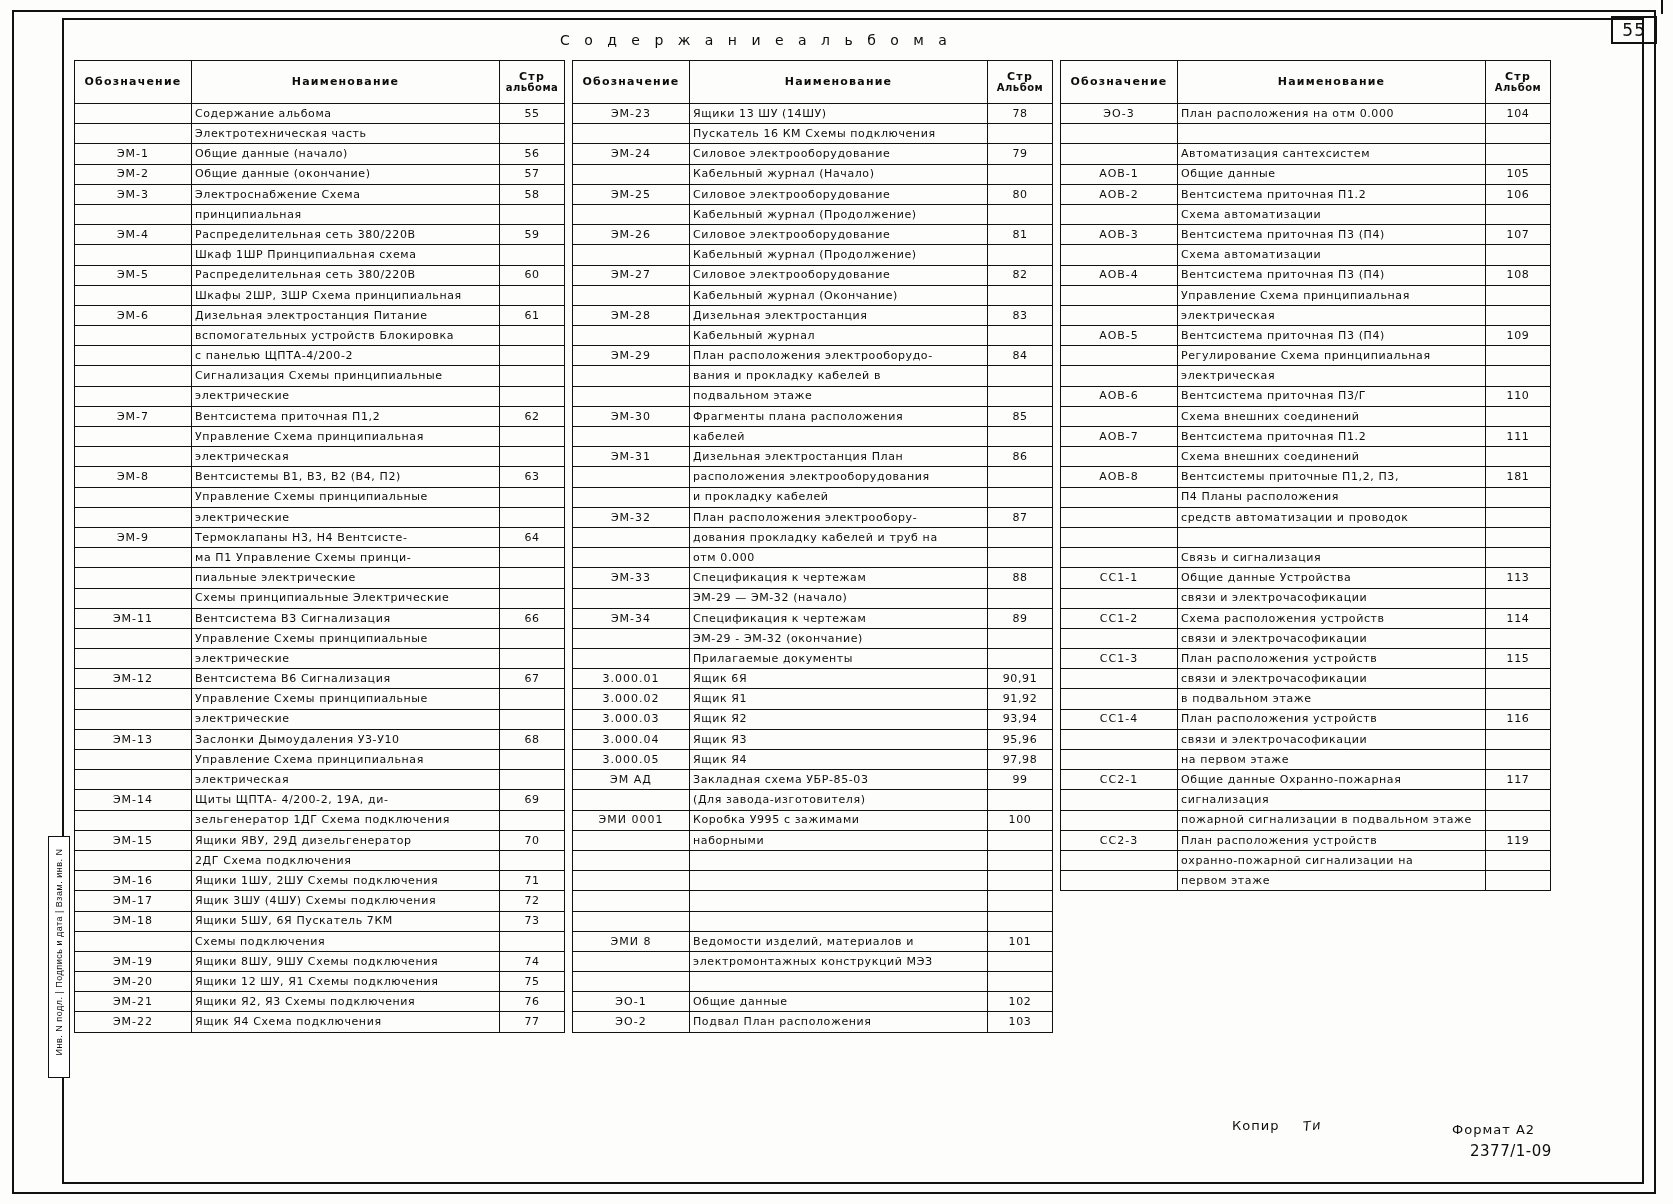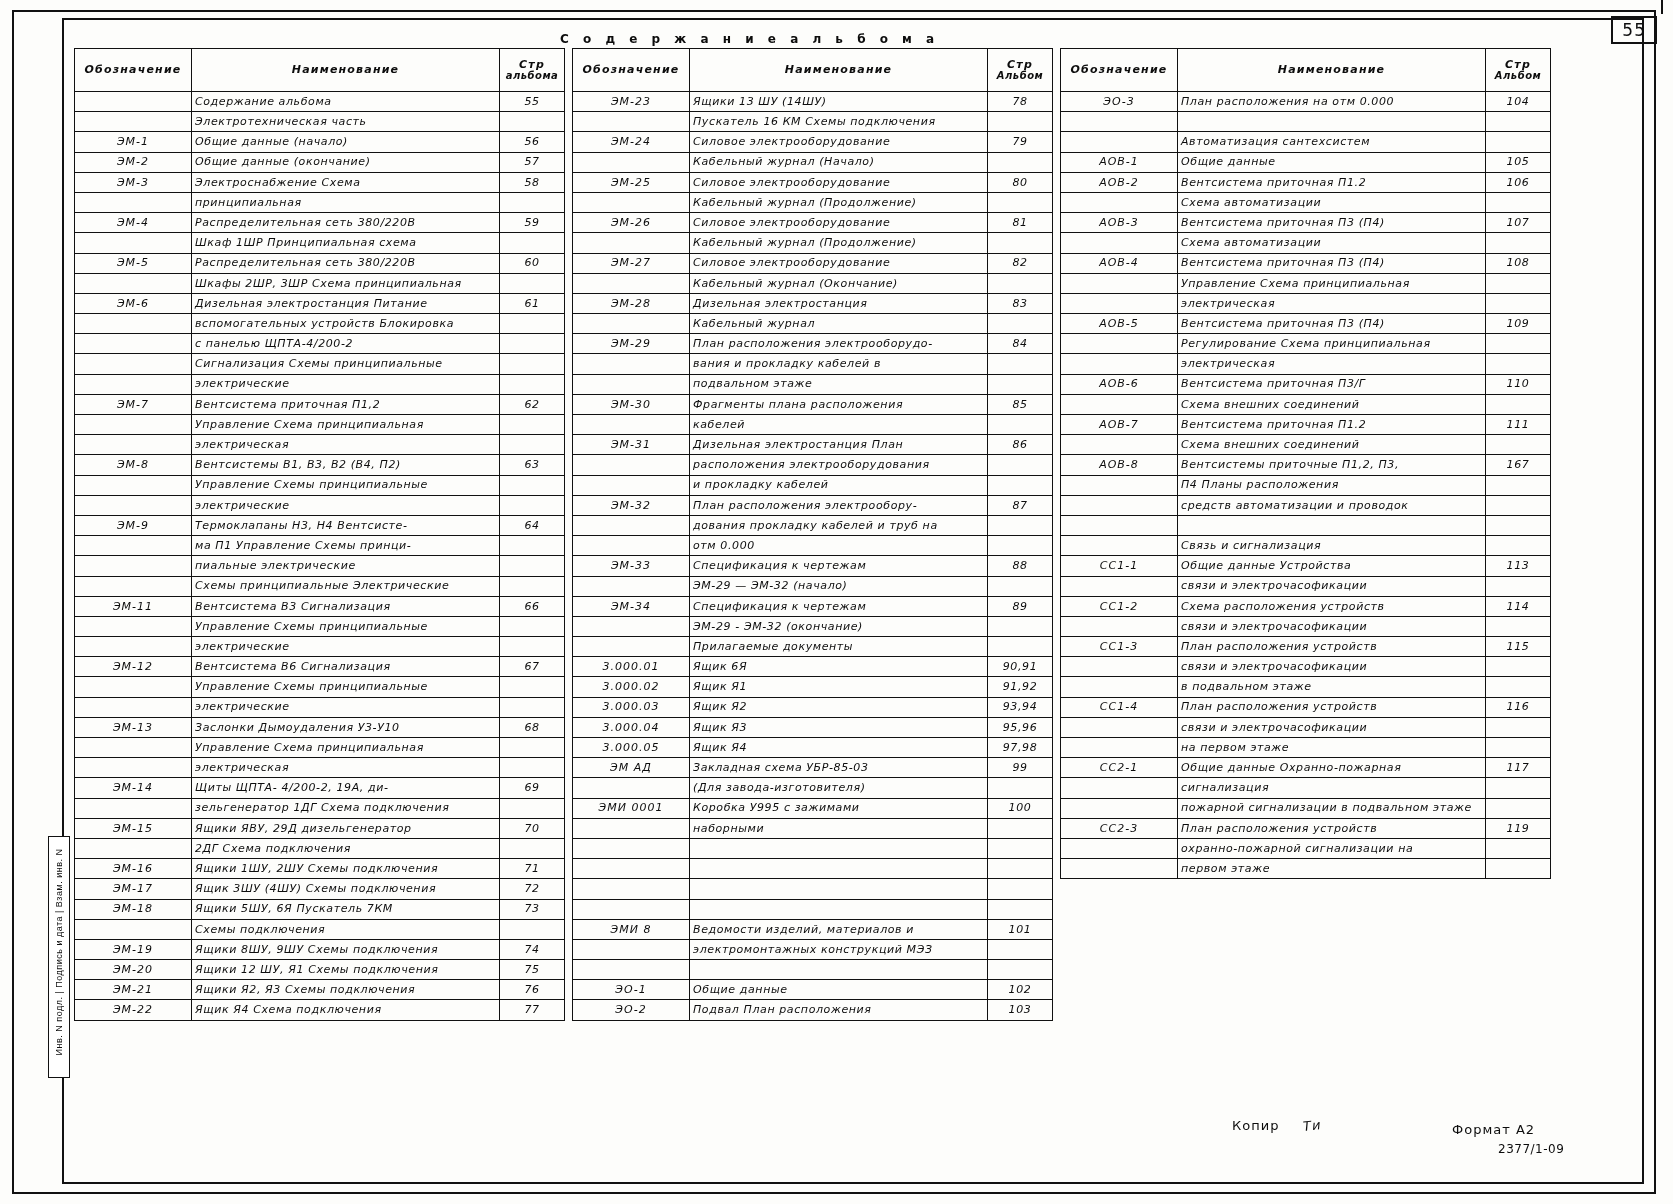--- a/index.html
+++ b/index.html
@@ -46,24 +46,24 @@
   }
   .corner-tick {
     position: absolute;
     right: 0px; top: 0px;
     width: 10px; height: 14px;
     border-left: 2px solid #111;
   }
   .doc-title {
     position: absolute;
     left: 560px; top: 32px;
-    font-size: 12px;
+    font-size: 14px;
     letter-spacing: 5px;
     font-family: "DejaVu Sans", sans-serif;
-    font-weight: 700;
+    font-weight: 400;
   }
   
   .left-strip {
     position: absolute;
     left: 48px; top: 836px;
     width: 20px; height: 240px;
     border: 1px solid #111;
     background: #fff;
   }
   .left-strip span {
@@ -74,24 +74,23 @@
     transform: rotate(-90deg);
     font-size: 9px;
     text-align: center;
     letter-spacing: 0.5px;
     white-space: nowrap;
   }
 
   
   .col {
     position: absolute;
-    top: 48px;
+    top: 60px;
     border-left: 1.6px solid #111;
     border-top: 1.6px solid #111;
-    font-style: italic;
   }
   .col1 { left: 74px;  width: 490px; }
   .col2 { left: 572px; width: 480px; }
   .col3 { left: 1060px;width: 490px; }
 
   table.tbl {
     border-collapse: collapse;
     width: 100%;
     table-layout: fixed;
   }
@@ -133,24 +132,23 @@
   .footer-format {
     position: absolute;
     left: 1452px; top: 1122px;
     font-size: 13px;
     letter-spacing: 1px;
     font-family: "DejaVu Sans", sans-serif;
   }
   .footer-code {
     position: absolute;
     left: 1470px; top: 1142px;
-    font-size: 12px;
+    font-size: 15px;
     letter-spacing: 0.5px;
     font-family: "DejaVu Sans", sans-serif;
-    margin-left: 28px;
   }
 </style>
 </head>
 <body>
 
 <div class="sheet">
 
   <div class="outer-frame"></div>
   <div class="inner-frame"></div>
 
@@ -756,21 +754,21 @@
             <td class="c-page">111</td>
           </tr>
           <tr>
             <td class="c-code"></td>
             <td class="c-name">Схема внешних соединений</td>
             <td class="c-page"></td>
           </tr>
           <tr>
             <td class="c-code">АОВ-8</td>
             <td class="c-name">Вентсистемы приточные П1,2, П3,</td>
-            <td class="c-page">167</td>
+            <td class="c-page">181</td>
           </tr>
           <tr>
             <td class="c-code"></td>
             <td class="c-name">П4       Планы расположения</td>
             <td class="c-page"></td>
           </tr>
           <tr>
             <td class="c-code"></td>
             <td class="c-name">средств автоматизации и проводок</td>
             <td class="c-page"></td>

